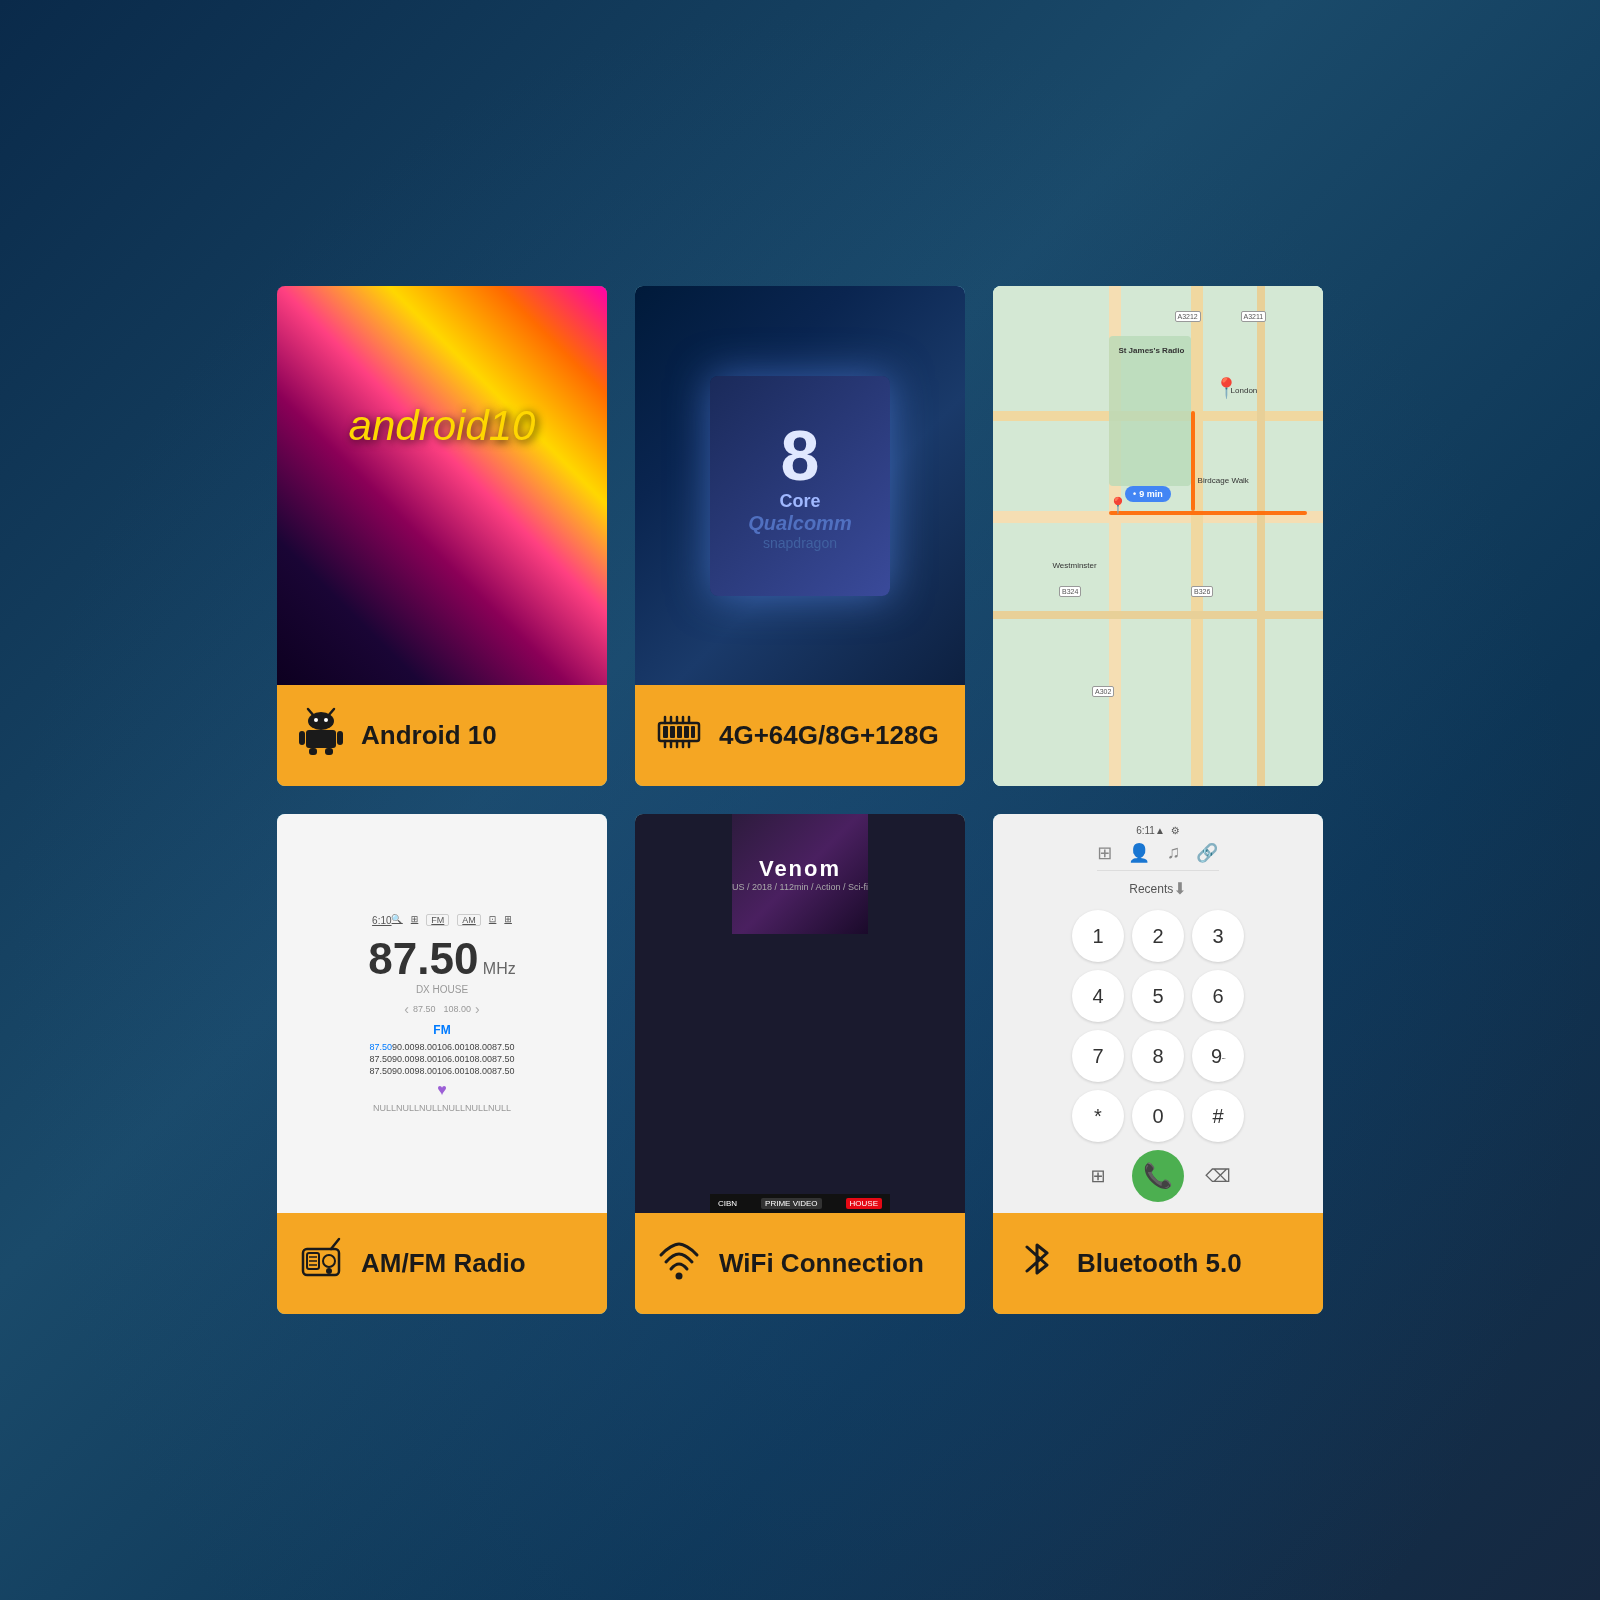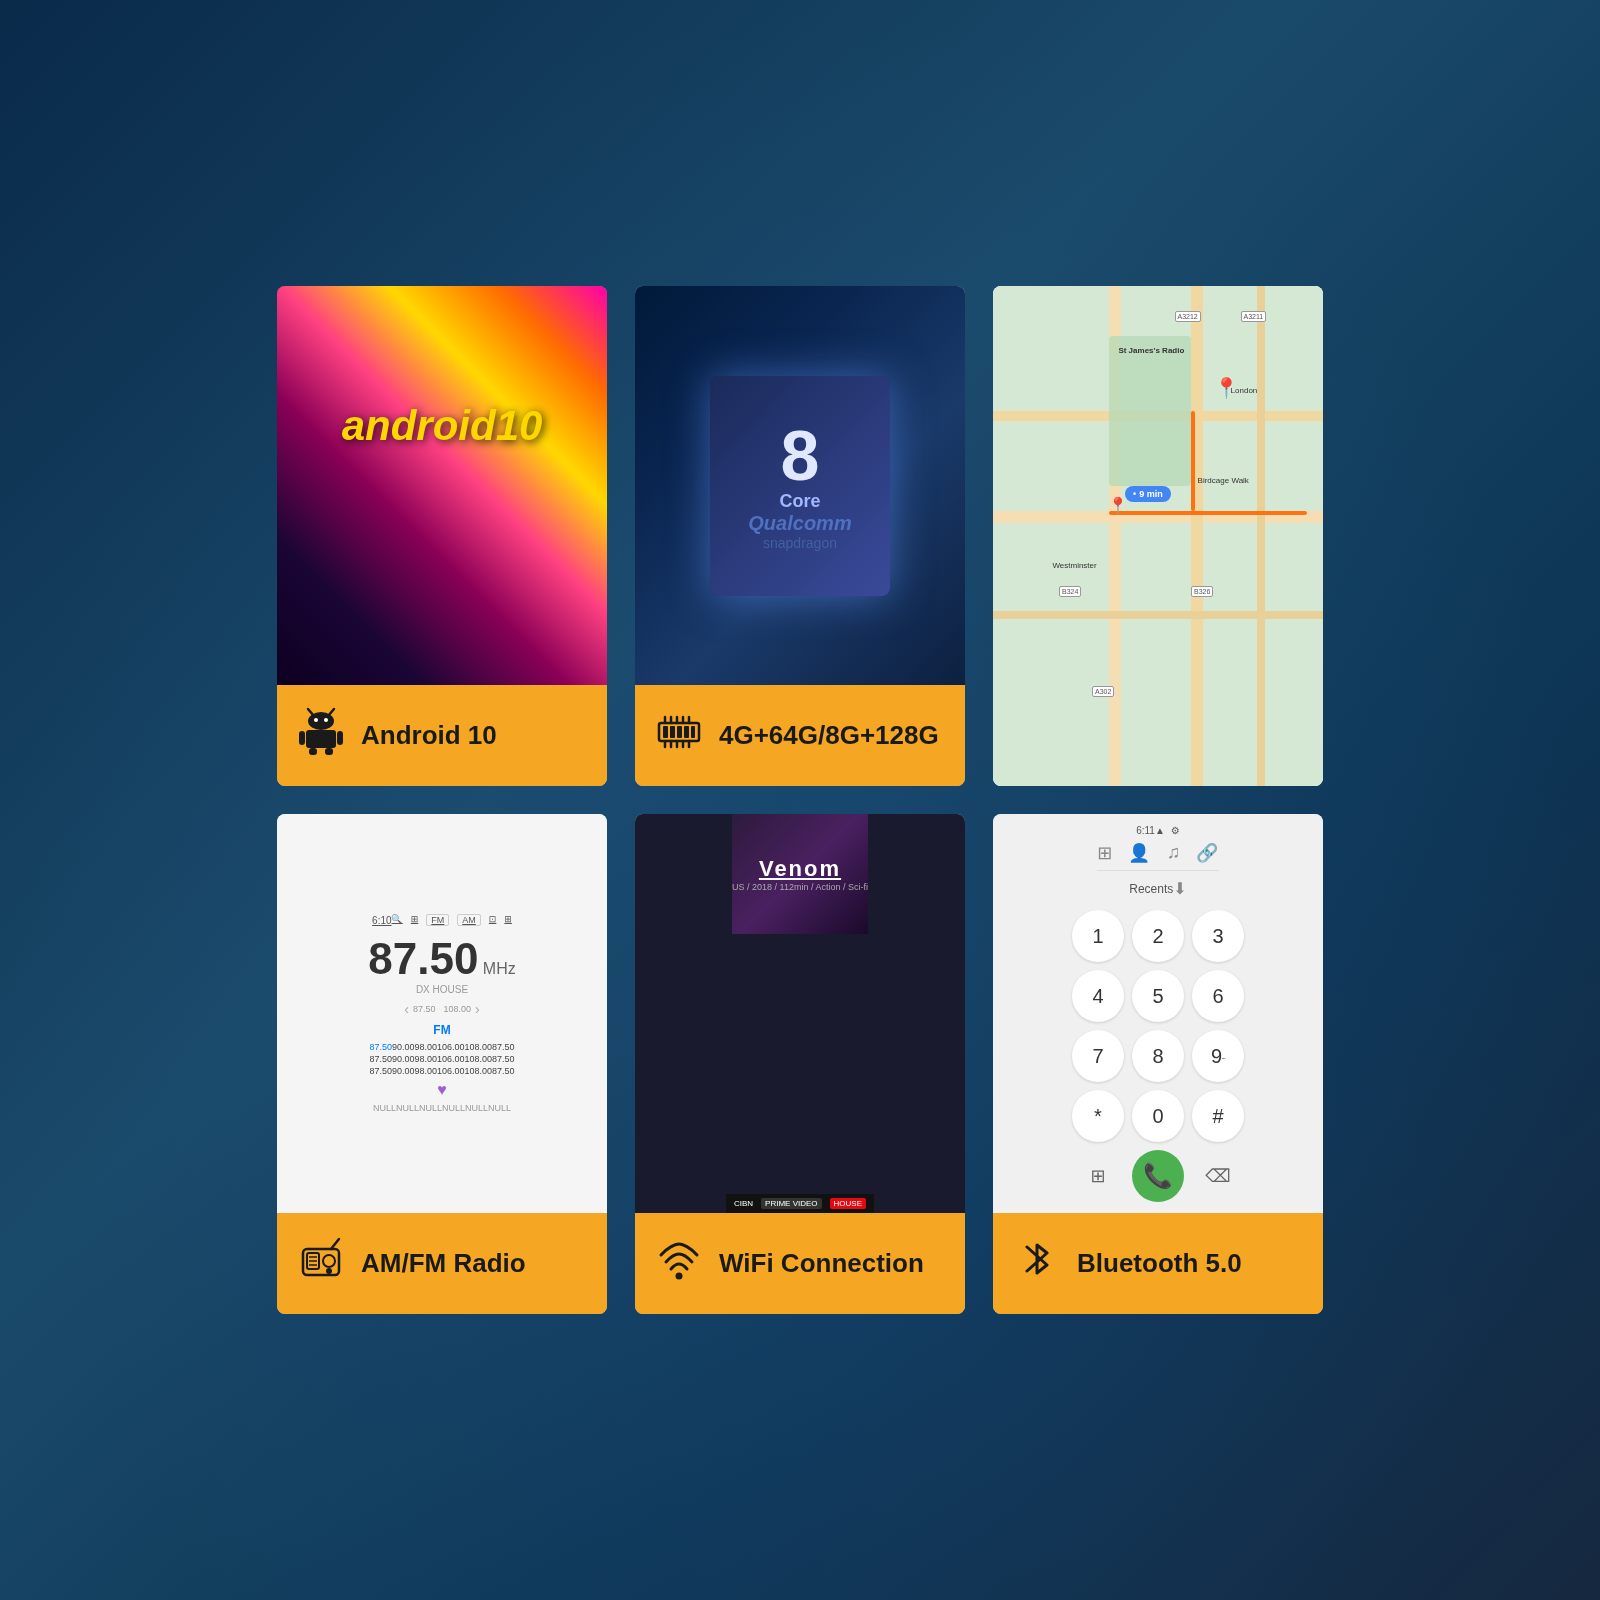--- a/index.html
+++ b/index.html
@@ -92,21 +92,21 @@
       position: absolute;
       top: 0; left: 0; right: 0; bottom: 0;
       background: linear-gradient(45deg, #0d0020 0%, #1a0535 20%, #8b0057 40%, #ff4081 55%, #ffd700 70%, #ff6b00 85%, #ff00aa 100%);
     }
 
     .android-text {
       position: relative;
       z-index: 2;
       color: #ffd700;
       font-size: 42px;
-      font-weight: 700;
+      font-weight: 400;
       font-style: italic;
       text-shadow: 2px 2px 8px rgba(0,0,0,0.8);
       margin-bottom: 10px;
     }
 
     
     .processor-img {
       width: 100%;
       height: 100%;
       background: linear-gradient(135deg, #001a3a 0%, #0a2550 30%, #1a3a6a 60%, #0d2040 100%);
@@ -408,41 +408,41 @@
       </span>
       <span class="card-label-text">AM/FM Radio</span>
     </div>
   </div>
 
   <div class="feature-card">
     <div class="card-image media-img">
 
       <div class="media-hero">
         <div style="text-align:center;">
-          <div style="color:#fff;font-size:22px;font-weight:800;letter-spacing:2px;text-decoration:underline;">Venom</div>
+          <div style="color:#fff;font-size:22px;font-weight:800;letter-spacing:2px;">Venom</div>
           <div style="color:#aaa;font-size:9px;">US / 2018 / 112min / Action / Sci-fi</div>
         </div>
       </div>
 
       <div style="display:grid;grid-template-columns:repeat(4,1fr);gap:3px;padding:6px;flex:1;">
         <div style="height:55px;background:linear-gradient(135deg,#3a4a6a,#1a2a4a);border-radius:2px;"></div>
         <div style="height:55px;background:linear-gradient(135deg,#4a3a5a,#2a1a3a);border-radius:2px;"></div>
         <div style="height:55px;background:linear-gradient(135deg,#2a4a3a,#1a3a2a);border-radius:2px;"></div>
         <div style="height:55px;background:linear-gradient(135deg,#4a4a2a,#3a3a1a);border-radius:2px;"></div>
         <div style="height:55px;background:linear-gradient(135deg,#5a2a2a,#3a1a1a);border-radius:2px;"></div>
         <div style="height:55px;background:linear-gradient(135deg,#2a5a4a,#1a3a2a);border-radius:2px;"></div>
         <div style="height:55px;background:linear-gradient(135deg,#3a2a5a,#2a1a3a);border-radius:2px;"></div>
         <div style="height:55px;background:linear-gradient(135deg,#5a4a2a,#3a2a1a);border-radius:2px;"></div>
         <div style="height:55px;background:linear-gradient(135deg,#2a3a5a,#1a2a4a);border-radius:2px;"></div>
         <div style="height:55px;background:linear-gradient(135deg,#4a2a3a,#2a1a2a);border-radius:2px;"></div>
         <div style="height:55px;background:linear-gradient(135deg,#2a4a5a,#1a2a3a);border-radius:2px;"></div>
         <div style="height:55px;background:linear-gradient(135deg,#5a3a2a,#3a2a1a);border-radius:2px;"></div>
       </div>
 
-      <div style="background:#111;color:#fff;padding:4px 8px;font-size:8px;display:flex;gap:8px;align-items:center;">
+      <div style="background:#111;color:#fff;padding:4px 8px;font-size:8px;display:flex;gap:24px;align-items:center;">
         <span>CIBN</span>
         <span style="background:#333;padding:1px 4px;border-radius:2px;">PRIME VIDEO</span>
         <span style="background:#e50914;padding:1px 4px;border-radius:2px;">HOUSE</span>
       </div>
     </div>
     <div class="card-label">
       <span class="label-icon icon-wifi">
         <svg viewBox="0 0 48 48" fill="none" xmlns="http://www.w3.org/2000/svg">
 
           <path d="M6 20C12 13 20 9 24 9C28 9 36 13 42 20" stroke="#1a1a1a" stroke-width="3" stroke-linecap="round" fill="none"></path>

